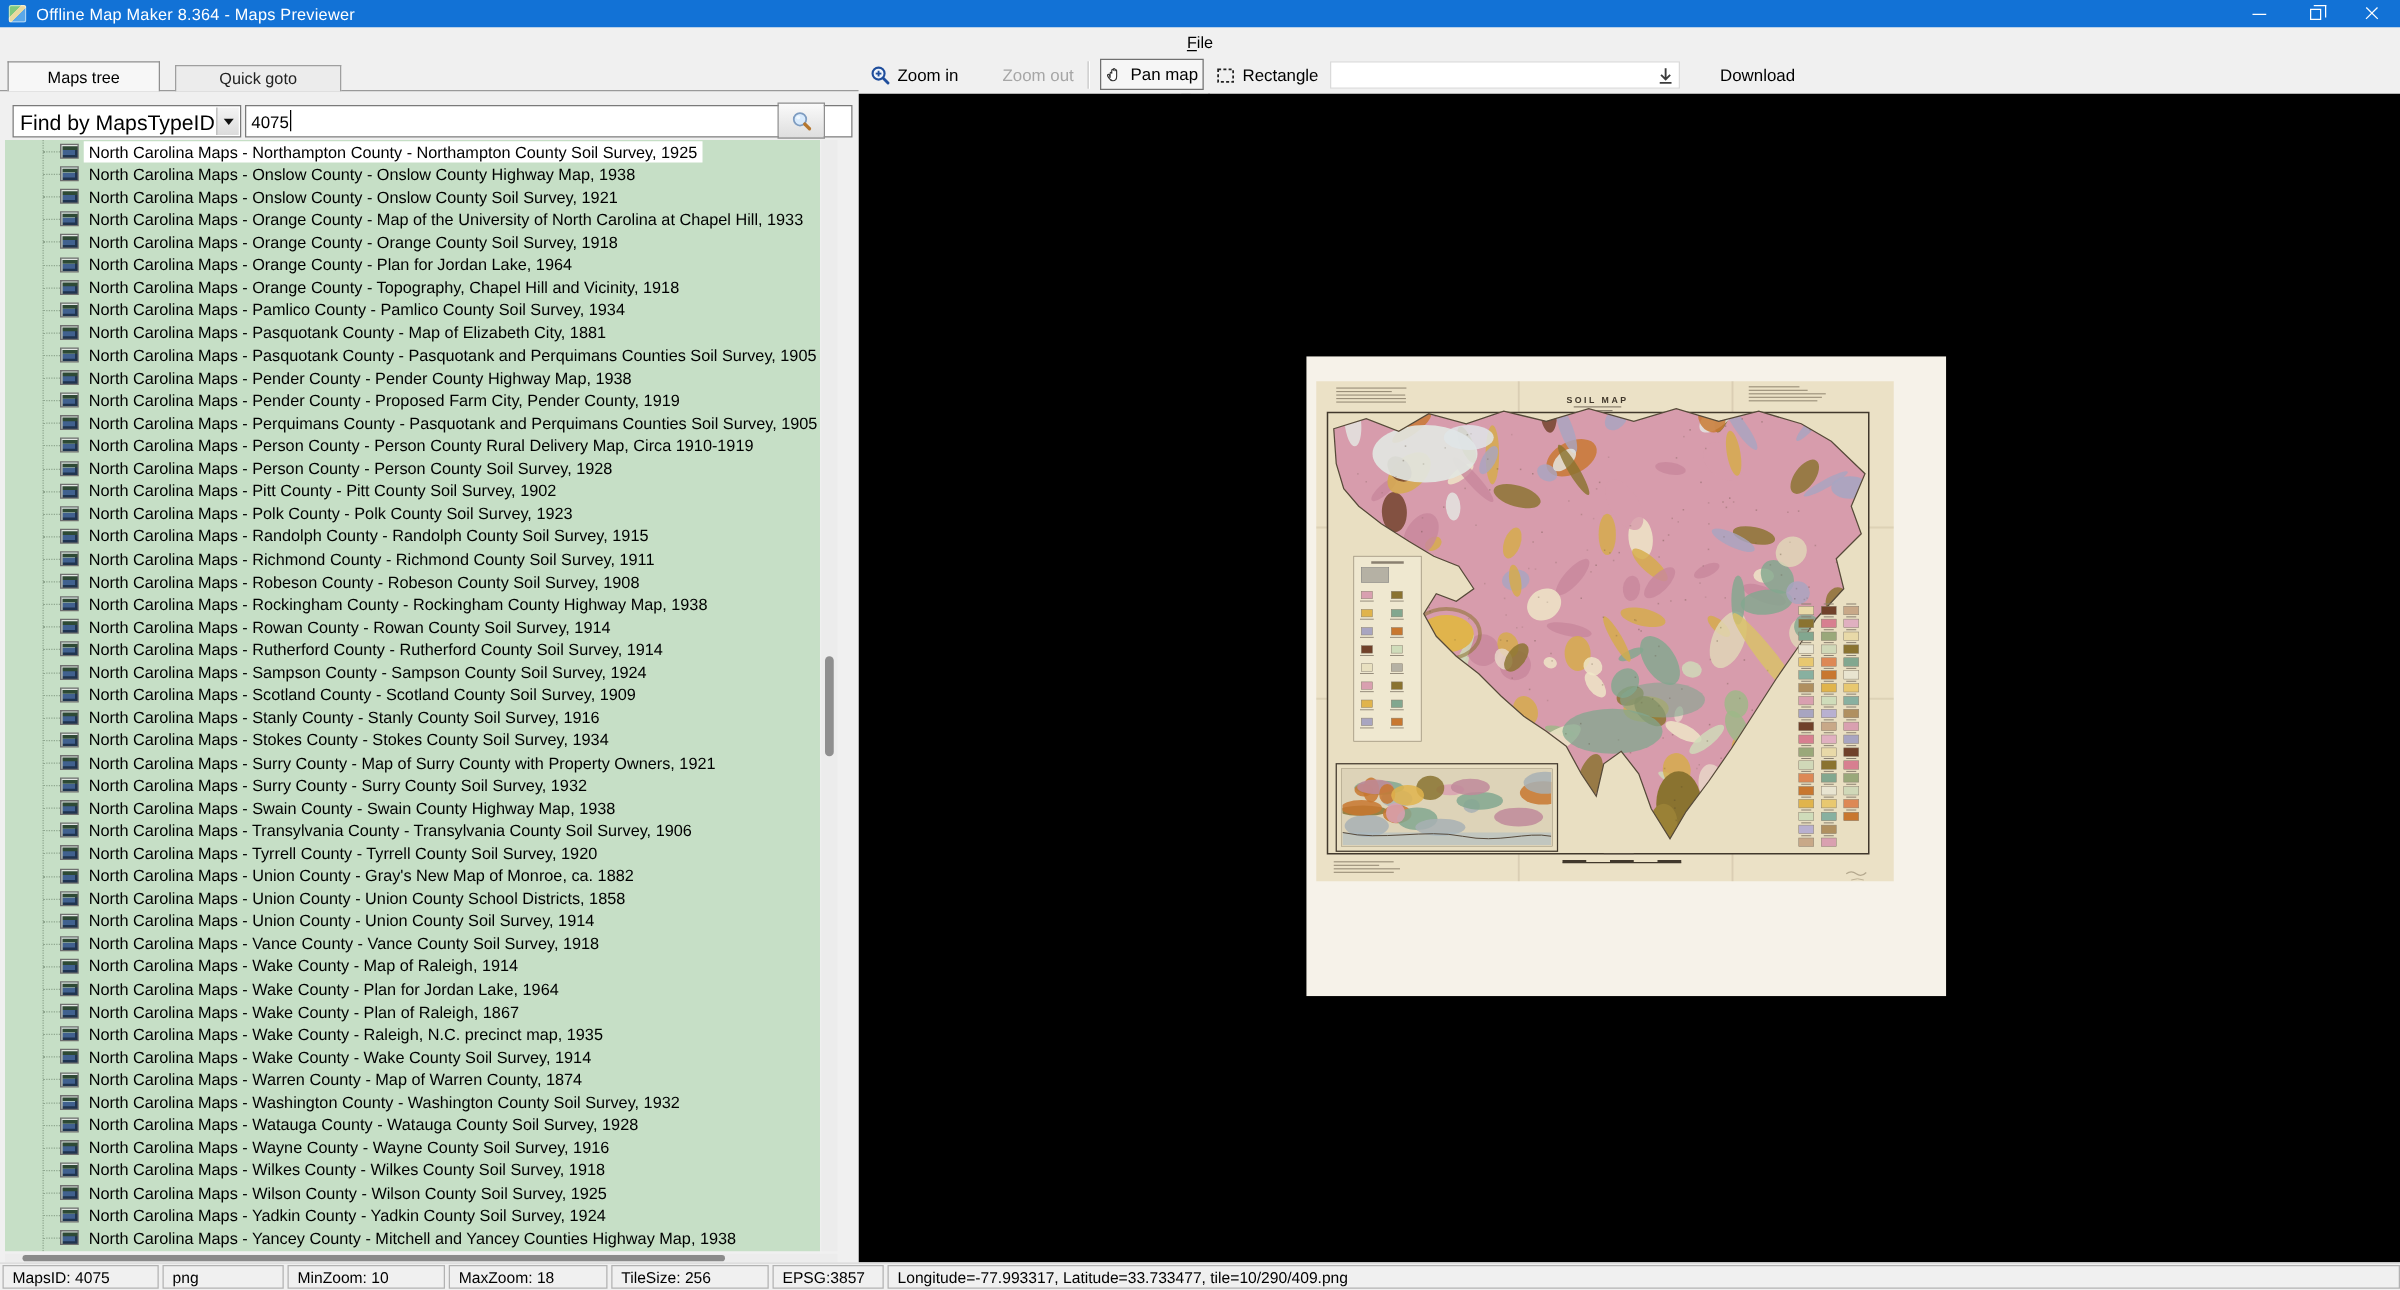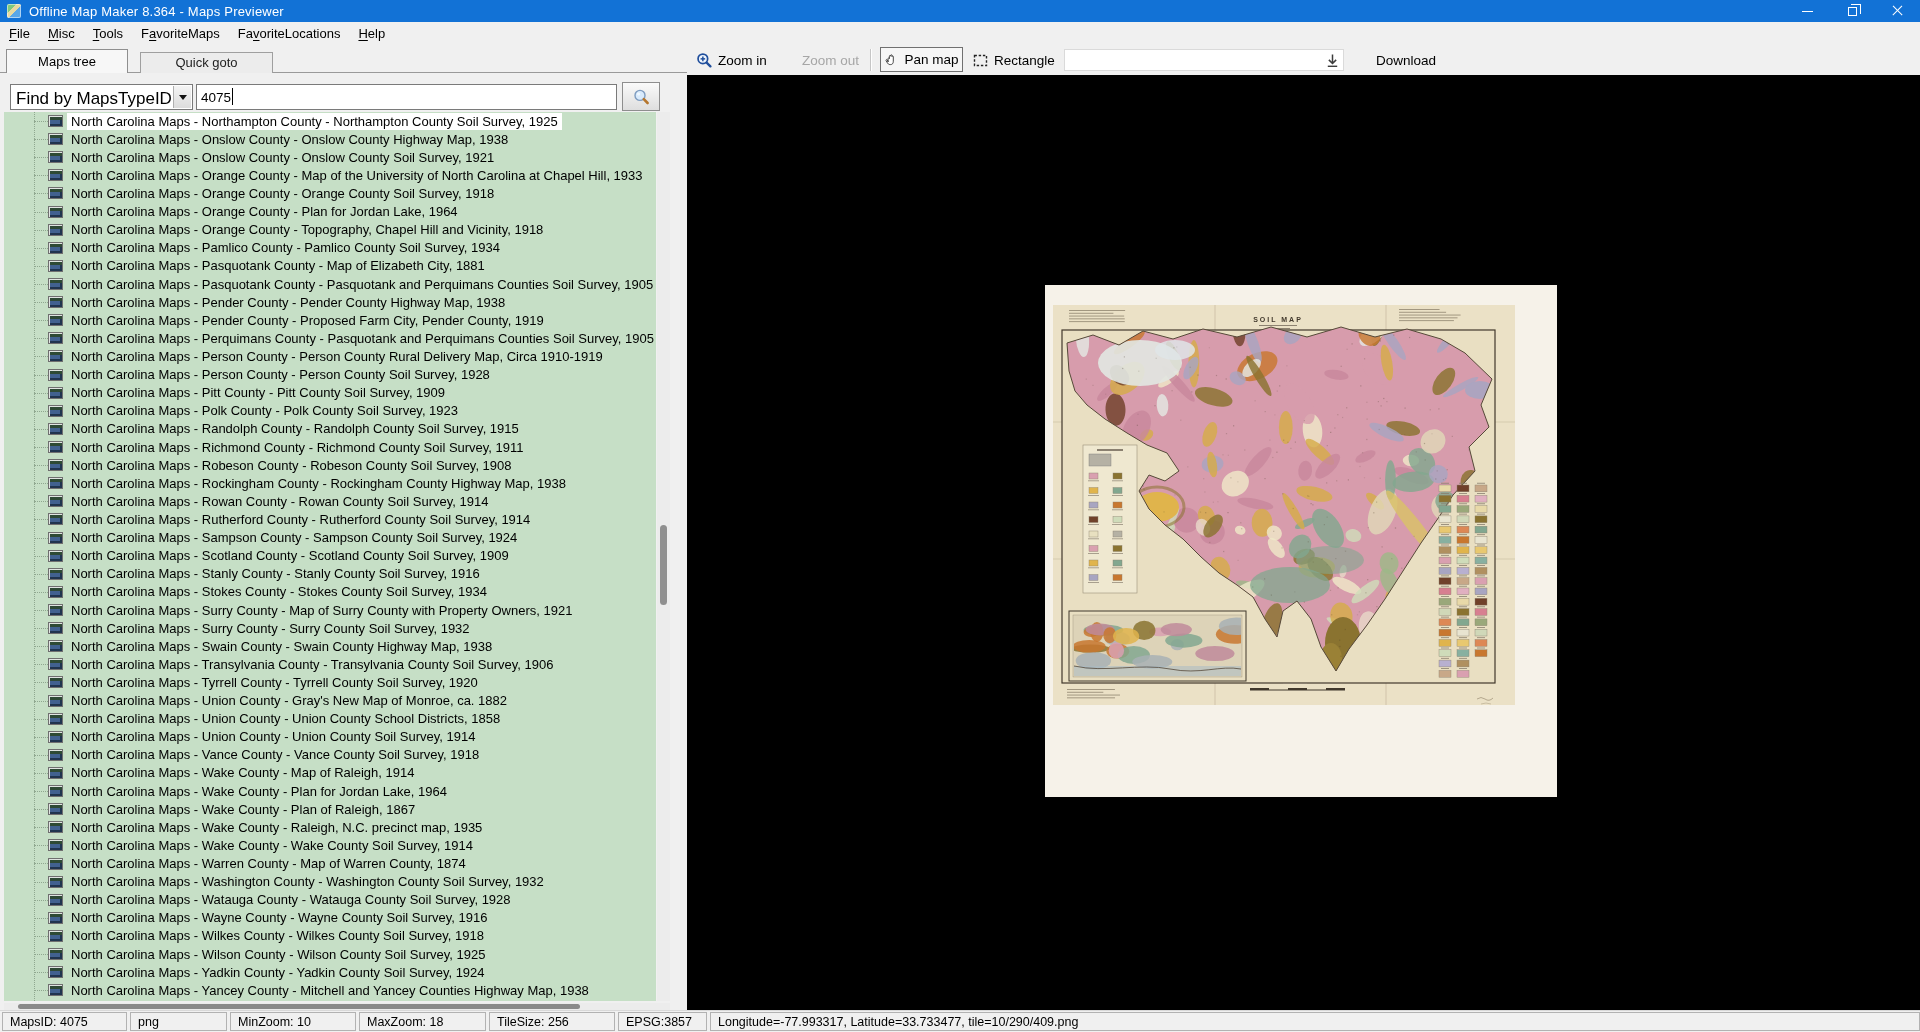--- a/index.html
+++ b/index.html
@@ -15,37 +15,37 @@
   .wintitle { color:#fff; font-size:13px; margin-left:8px; letter-spacing:.2px; }
   .winbtns { position:absolute; right:0; top:0; height:22px; display:flex; }
   .wbtn { width:45px; height:22px; display:flex; align-items:center; justify-content:center; position:relative; }
   .wbtn .minbar { width:11px; height:1px; background:#fff; }
   .wbtn .rsq { width:9px; height:9px; border:1px solid #fff; position:relative; background:var(--c-titlebar,#1272d6); }
   .wbtn .rsq:before { content:""; position:absolute; left:2px; top:-4px; width:9px; height:9px; border:1px solid #fff; border-bottom:none; border-left:none; }
   .wbtn .xa,.wbtn .xb { position:absolute; width:13px; height:1.3px; background:#fff; left:16px; top:10px; }
   .wbtn .xa { transform:rotate(45deg);} .wbtn .xb { transform:rotate(-45deg);}
 
   
-  .menubar { position:absolute; left:0; top:22px; width:1920px; height:23px; background:var(--c-panel_bg,#f0f0f0); display:flex; align-items:center; font-size:13px; }
+  .menubar { position:absolute; left:0; top:22px; width:1920px; height:23px; background:var(--c-panel_bg,#f0f0f0); display:flex; align-items:center; font-size:13px;flex-direction:column; }
   .mitem { padding:0 9px; line-height:23px; color:#000; cursor:default; }
   .mitem .key { text-decoration:underline; text-underline-offset:2px; }
 
   
   .leftpanel { position:absolute; left:0; top:45px; width:687px; height:965px; background:var(--c-panel_bg,#f0f0f0); }
   .tabline { position:absolute; left:0; top:27px; width:687px; height:1px; background:#9a9a9a; }
   .tab { position:absolute; font-size:13px; text-align:center; border:1px solid #8f8f8f; border-bottom:none; z-index:2; }
   .tab.active { left:6px; top:4px; width:122px; height:24px; line-height:23px; background:#f7f7f7; }
   .tab.inactive { left:140px; top:7px; width:133px; height:21px; line-height:20px; background:#ececec; border-color:#9f9f9f; color:#222; }
 
   .combo { position:absolute; left:10px; top:39px; width:183px; height:26px; background:#fff; border:1px solid #7a7a7a; font-size:17px; }
   .combo .cval { position:absolute; left:5px; top:4px; }
   .combo .cbtn { position:absolute; right:1px; top:1px; bottom:1px; width:18px; background:linear-gradient(#f4f4f4,#dcdcdc); border-left:1px solid #b0b0b0; display:flex; align-items:center; justify-content:center; }
   .combo .carrow { width:0; height:0; border-left:4px solid transparent; border-right:4px solid transparent; border-top:5px solid #111; }
 
-  .searchwrap { position:absolute; left:196px; top:39px; width:421px; height:26px; }
+  .searchwrap { position:absolute; left:196px; top:39px; width:486px; height:26px; }
   .searchwrap input { width:100%; height:100%; border:1px solid #7a7a7a; font-family:"Liberation Sans",sans-serif; font-size:13.5px; padding:0 4px; outline:none; }
   .caret { position:absolute; left:36px; top:4px; width:1px; height:17px; background:#000; }
 
   .sbtn { position:absolute; left:622px; top:37px; width:38px; height:29px; background:linear-gradient(#fafafa,#dedede); border:1px solid #8e8e8e; display:flex; align-items:center; justify-content:center; }
 
   
   .treebox { position:absolute; left:4px; top:67px; width:666px; height:890px; background:var(--c-panel_bg,#f0f0f0); }
   .treegreen { position:absolute; left:0; top:0; width:652px; height:889px; background:var(--c-tree_bg,#c6dfc6); overflow:hidden; }
   .treegreen:before { content:""; position:absolute; left:30px; top:0; bottom:0; border-left:1px dotted #8fa78f; }
   .trow { position:relative; height:18.12px; display:flex; align-items:center; padding-left:44px; white-space:nowrap; }
@@ -197,21 +197,21 @@
           <div class="trow">
       <span class="ticon"></span>
       <span class="tlabel">North Carolina Maps - Person County - Person County Rural Delivery Map, Circa 1910-1919</span>
     </div>
           <div class="trow">
       <span class="ticon"></span>
       <span class="tlabel">North Carolina Maps - Person County - Person County Soil Survey, 1928</span>
     </div>
           <div class="trow">
       <span class="ticon"></span>
-      <span class="tlabel">North Carolina Maps - Pitt County - Pitt County Soil Survey, 1909</span>
+      <span class="tlabel">North Carolina Maps - Pitt County - Pitt County Soil Survey, 1902</span>
     </div>
           <div class="trow">
       <span class="ticon"></span>
       <span class="tlabel">North Carolina Maps - Polk County - Polk County Soil Survey, 1923</span>
     </div>
           <div class="trow">
       <span class="ticon"></span>
       <span class="tlabel">North Carolina Maps - Randolph County - Randolph County Soil Survey, 1915</span>
     </div>
           <div class="trow">

